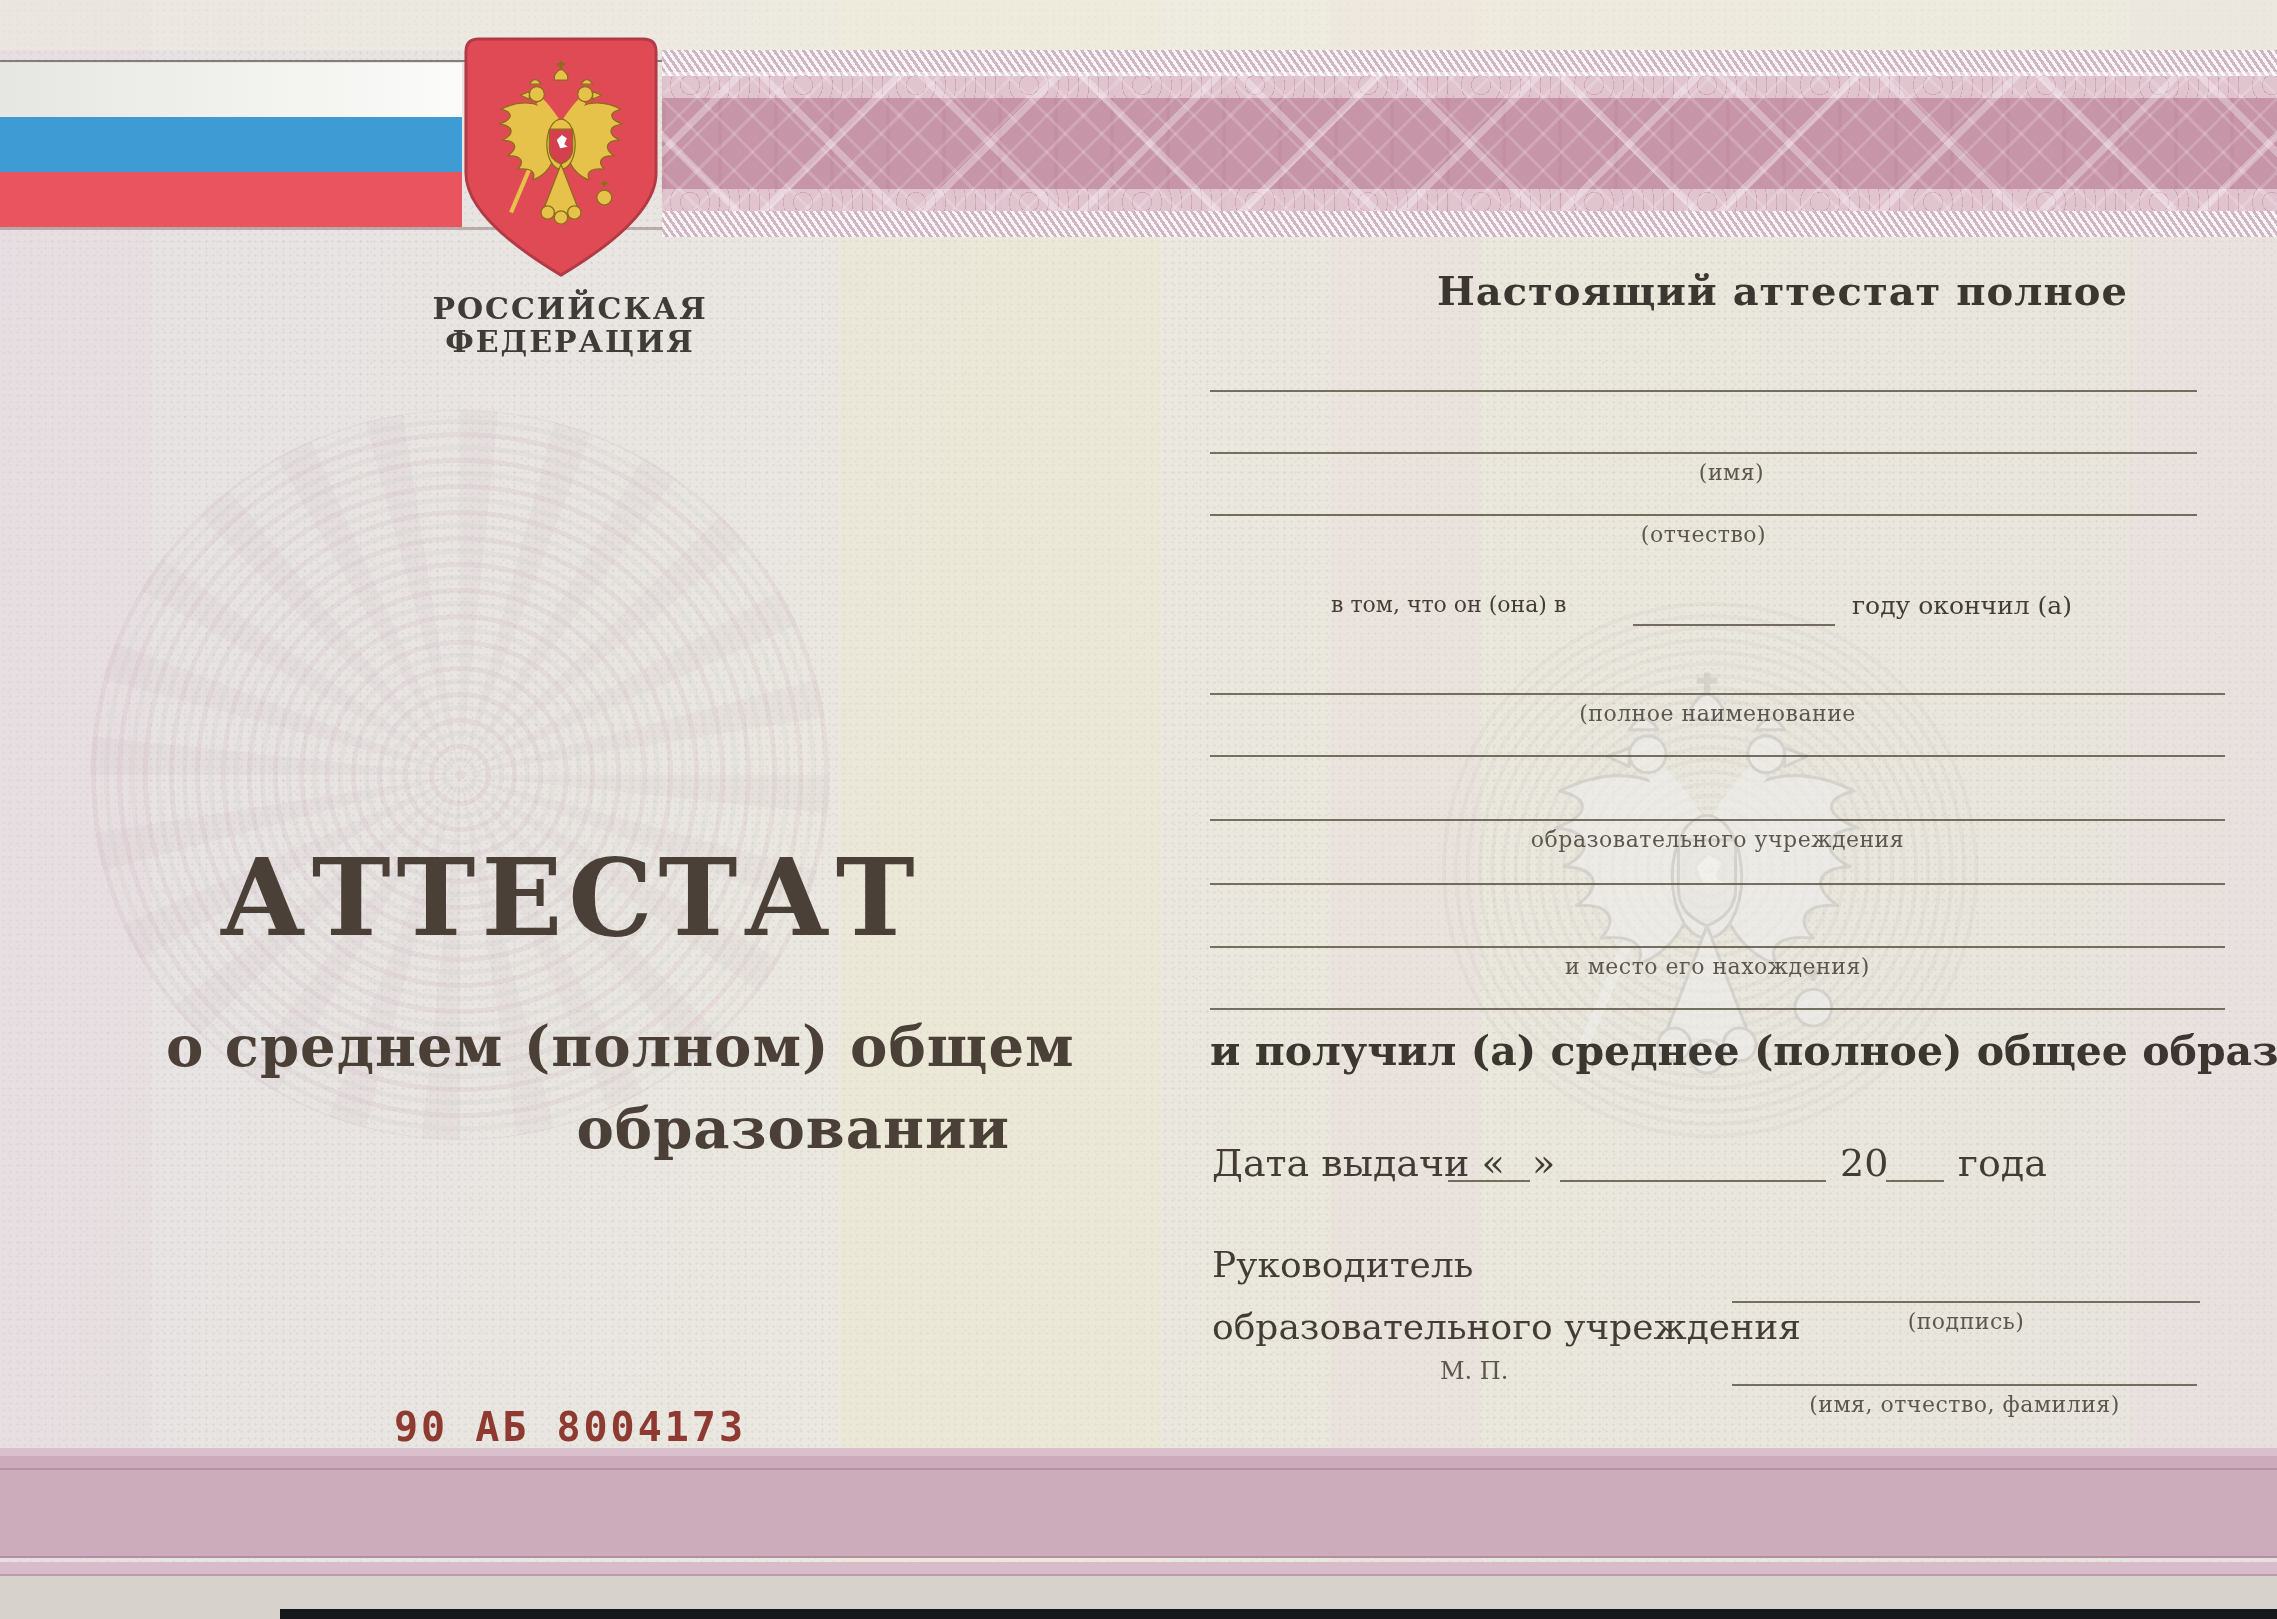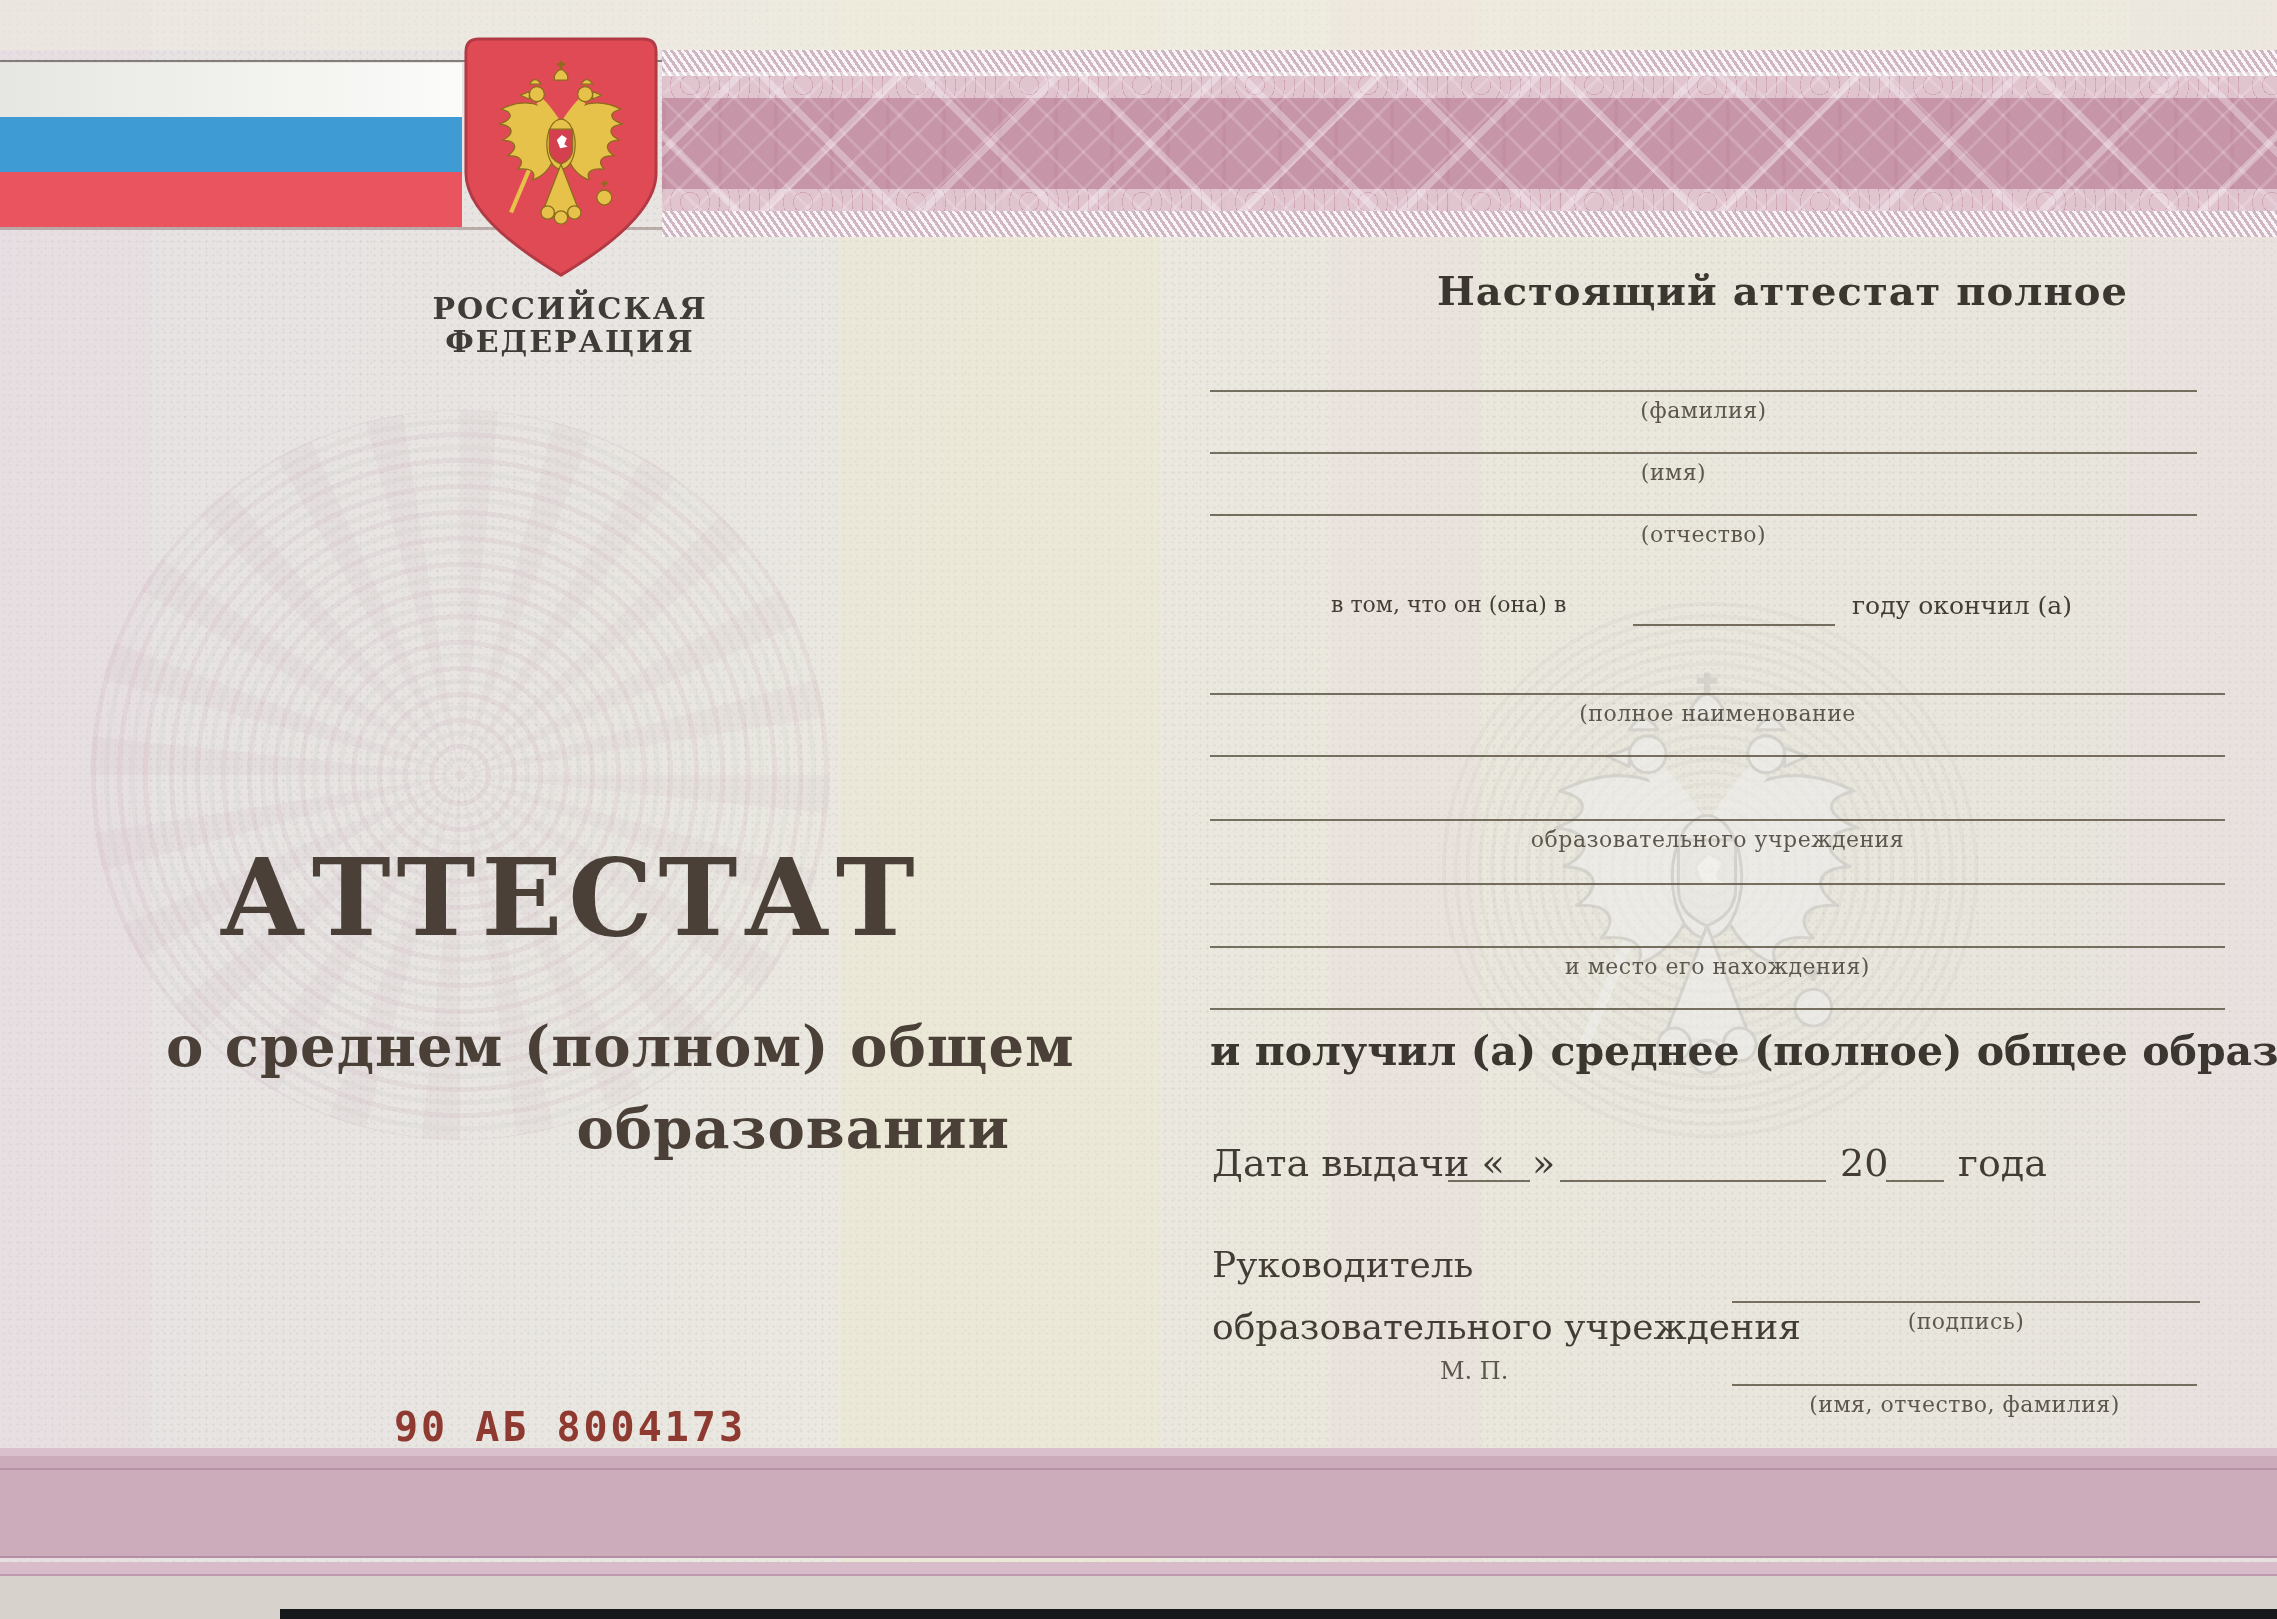--- a/index.html
+++ b/index.html
@@ -124,24 +124,23 @@
   <div class="abs ctr txt z2" style="left:170px;top:1404px;width:800px;font-size:40px;font-weight:bold;letter-spacing:3px;color:var(--serial-red,#8f3a31);font-family:'DejaVu Sans Mono','Liberation Mono',monospace;">90 АБ 8004173</div>
 
   <div class="wm-ring"></div>
   <svg class="abs watermark-eagle" style="left:1482px;top:648px;z-index:1;opacity:.6;" width="450" height="470" viewBox="0 0 200 230">
     <use href="#dbl-eagle" transform="translate(0,8)"></use>
   </svg>
 
   <div class="abs ctr txt z2" style="left:1437px;top:268px;width:540px;font-size:40px;font-weight:bold;letter-spacing:1px;color:#3b362f;">Настоящий аттестат полное</div>
 
   <div class="abs fill-line z2" style="left:1210px;top:390px;width:987px;"></div>
-  <div class="abs ctr lbl z2" style="left:1210px;top:398px;width:987px;">(фамилия)</div>
 
   <div class="abs fill-line z2" style="left:1210px;top:452px;width:987px;"></div>
-  <div class="abs ctr lbl z2" style="left:1180px;top:460px;width:987px;">(имя)</div>
+  <div class="abs ctr lbl z2" style="left:1238px;top:460px;width:987px;">(имя)</div>
 
   <div class="abs fill-line z2" style="left:1210px;top:514px;width:987px;"></div>
   <div class="abs ctr lbl z2" style="left:1210px;top:522px;width:987px;">(отчество)</div>
 
   <div class="abs txt z2" style="left:1331px;top:592px;font-size:22px;">в том, что он (она) в</div>
   <div class="abs fill-line z2" style="left:1633px;top:624px;width:202px;"></div>
   <div class="abs txt z2" style="left:1852px;top:592px;font-size:25px;">году окончил (а)</div>
 
   <div class="abs fill-line z2" style="left:1210px;top:693px;width:1015px;"></div>
   <div class="abs ctr lbl z2" style="left:1210px;top:701px;width:1015px;">(полное наименование</div>

